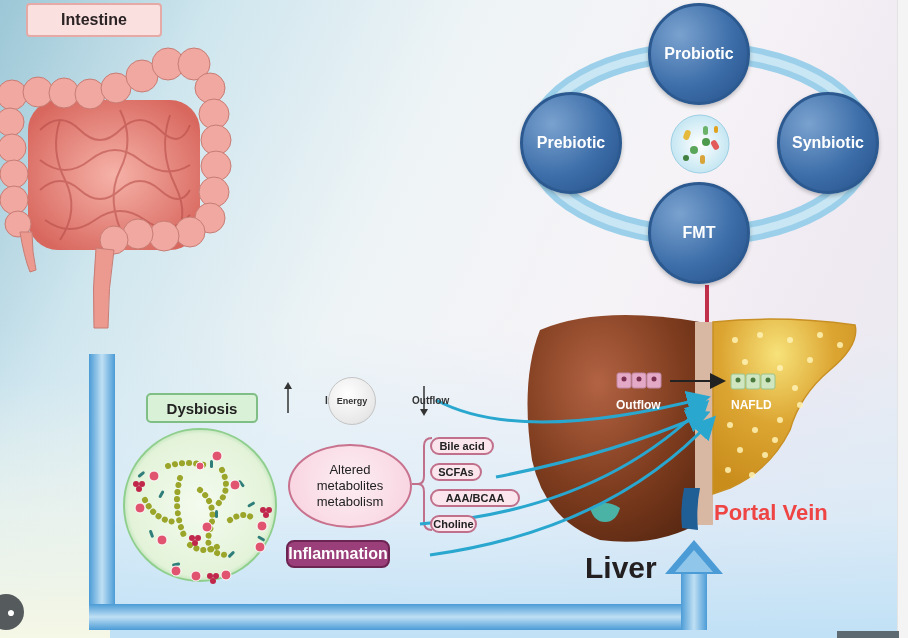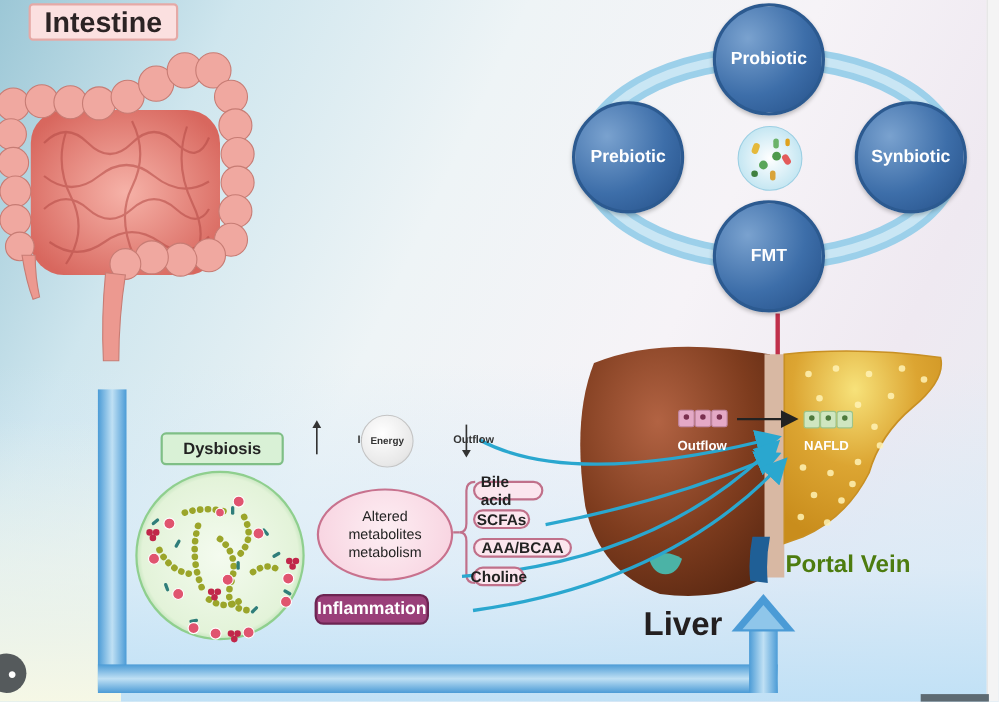--- a/index.html
+++ b/index.html
@@ -23,21 +23,21 @@
   .scroll-thumb {
     position: absolute; left: 837px; top: 631px; width: 62px; height: 7px; background: #5d6a72;
   }
   svg.layer { position: absolute; left: 0; top: 0; }
   .label-box {
     position: absolute; display: flex; align-items: center; justify-content: center;
     font-weight: bold; box-sizing: border-box;
   }
   #intestine-label {
     left: 26px; top: 3px; width: 136px; height: 34px; border-radius: 4px;
-    background: #fbe0e0; border: 2px solid #e5a9a6; color: #2b2324; font-size: 26px;
+    background: #fbe0e0; border: 2px solid #e5a9a6; color: #2b2324; font-size: 16px;
   }
   .circle-node {
     position: absolute; width: 102px; height: 102px; border-radius: 50%;
     background: radial-gradient(circle at 30% 30%, #7aa2cf 0%, #3d6ea9 55%, #244f87 100%);
     border: 3px solid #2c5a90; box-sizing: border-box;
     display: flex; align-items: center; justify-content: center;
     color: #fff; font-weight: bold; font-size: 16px;
     box-shadow: 0 2px 4px rgba(0,0,0,0.25);
   }
   #dysbiosis-label {
@@ -53,29 +53,29 @@
   }
   #altered-ellipse {
     position: absolute; left: 288px; top: 444px; width: 124px; height: 84px; border-radius: 50%;
     background: radial-gradient(circle at 50% 45%, #fdeef3 0%, #f7d0de 100%);
     border: 2px solid #c8728e; box-sizing: border-box;
     display: flex; align-items: center; justify-content: center; text-align: center;
     font-weight: normal; font-size: 13px; color: #222; line-height: 16px;
   }
   .metab-pill {
     position: absolute; height: 18px; border-radius: 9px; box-sizing: border-box;
-    background: #fbe6ee; border: 2px solid #c0708a; font-size: 14px; font-weight: bold; color: #222;
+    background: #fbe6ee; border: 2px solid #c0708a; font-size: 11px; font-weight: bold; color: #222;
     display: flex; align-items: center; justify-content: center; padding: 0 5px;
   }
   #inflammation-label {
     left: 286px; top: 540px; width: 104px; height: 28px; border-radius: 8px;
     background: #9a3f79; border: 2px solid #6c2452; color: #fff; font-size: 16px;
   }
   .liver-text { position: absolute; font-weight: bold; color: #fff; font-size: 12px; }
-  #portal-vein-label { position: absolute; left: 714px; top: 500px; font-size: 22px; font-weight: bold; color: #4d7c0f; }
+  #portal-vein-label { position: absolute; left: 714px; top: 500px; font-size: 22px; font-weight: bold; color: #ef4444; }
   #liver-label { position: absolute; left: 585px; top: 551px; font-size: 30px; font-weight: bold; color: #231f20; }
   #lens-button {
     position: absolute; left: -12px; top: 594px; width: 36px; height: 36px; border-radius: 50%;
     background: #555a5c; display: flex; align-items: center; justify-content: center; color: #fff; font-size: 14px;
   }
 </style>
 </head>
 <body>
 
 <div class="bottom-wash"></div>

